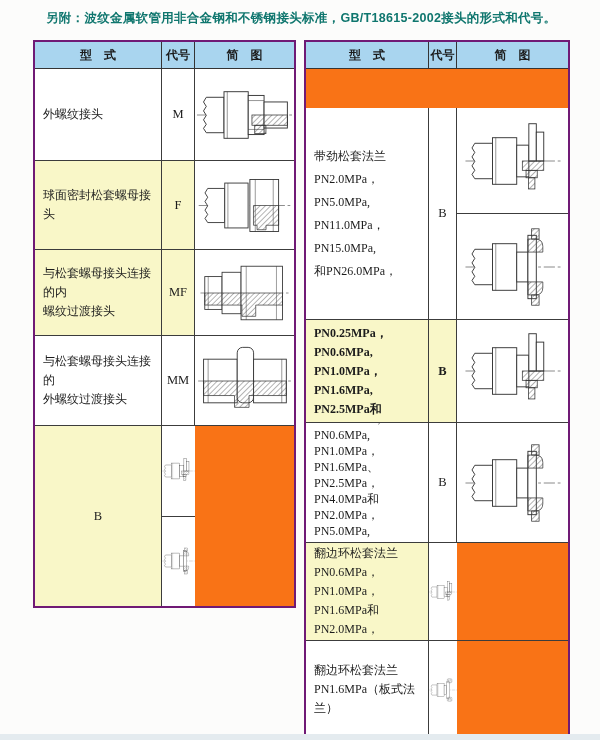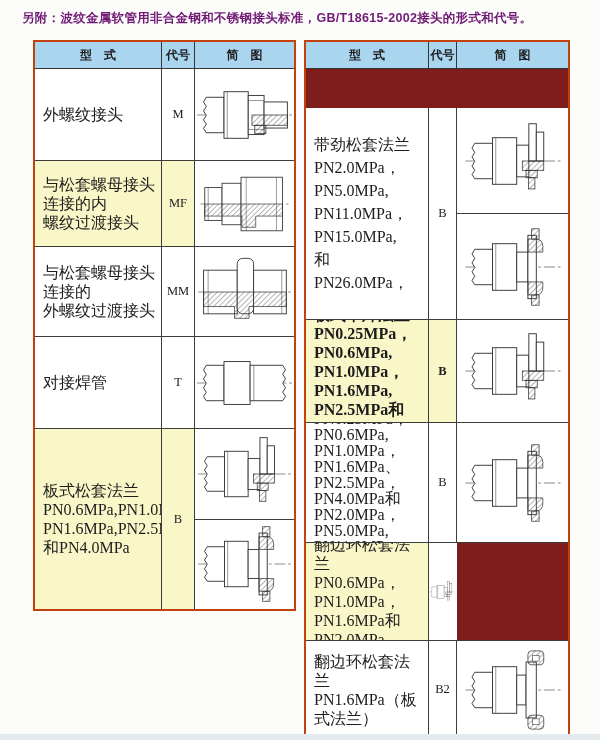--- a/index.html
+++ b/index.html
@@ -3,39 +3,39 @@
 <meta charset="utf-8">
 <style>
   html,body{margin:0;padding:0;}
   body{
     width:600px;height:740px;position:relative;overflow:hidden;
     background:#fcfcfb;
     font-family:"Liberation Serif","DejaVu Serif",serif;
     color:#1c1c1c;
   }
   .page-title{
-    position:absolute;left:22px;top:10px;
+    position:absolute;left:46px;top:10px;
     font-family:"Liberation Sans","DejaVu Sans",sans-serif;
-    font-weight:bold;font-size:12.5px;letter-spacing:0.3px;color:#701a75;
+    font-weight:bold;font-size:12.5px;letter-spacing:0.3px;color:#0f766e;
   }
-  .tbl{position:absolute;border:2px solid #c2410c;background:#7f1d1d;box-sizing:border-box;}
+  .tbl{position:absolute;border:2px solid #701a75;background:#f97316;box-sizing:border-box;}
   .hdr{display:grid;height:26px;background:#a9d5ef;border-bottom:1.5px solid #343434;}
   .hc{
     display:flex;align-items:center;justify-content:center;
     font-weight:bold;font-size:12px;border-right:1px solid #343434;box-sizing:border-box;
   }
   .hc:last-child{border-right:none;}
   .row{display:grid;border-bottom:1px solid #3c3c3c;box-sizing:border-box;}
   .row.last{border-bottom:none;}
   .cell{
     border-right:1px solid #3c3c3c;display:flex;align-items:center;
     box-sizing:border-box;overflow:hidden;background:#fff;
   }
   .cell:last-child{border-right:none;}
-  .type-cell{padding:4px 5px 4px 8px;font-size:16px;line-height:19px;white-space:pre-line;}
+  .type-cell{padding:4px 5px 4px 8px;font-size:12px;line-height:19px;white-space:pre-line;}
   .code-cell{justify-content:center;font-size:12.5px;}
   .diagram-cell{flex-direction:column;align-items:stretch;padding:0;}
   .sub{flex:1;display:flex;align-items:center;justify-content:center;background:#fff;}
   .sub.sb{border-bottom:1px solid #3c3c3c;}
   .hl{background:#f9f7c8;}
   .bottom-edge{position:absolute;left:0;bottom:0;width:600px;height:6px;background:#e4ebef;}
 </style>
 </head>
 <body>
 
@@ -65,20 +65,43 @@
               <rect x="56" y="23" width="17" height="42" fill="#fff" stroke="#333"></rect>
               <line x1="56" y1="28.5" x2="73" y2="28.5" stroke="#333" stroke-width="0.55"></line>
               <line x1="56" y1="59.5" x2="73" y2="59.5" stroke="#333" stroke-width="0.55"></line>
               <rect x="73" y="30" width="25" height="28" fill="#fff" stroke="#333"></rect>
               <rect x="60" y="44" width="38" height="11" fill="url(#hp1)" stroke="#333" stroke-width="0.8"></rect>
               <rect x="63" y="55" width="12" height="9" fill="url(#hp1)" stroke="#333" stroke-width="0.8"></rect>
             </svg>
           </div>
         </div>
       </div>
+      <div class="row" style="grid-template-columns: 127px 33px 1fr; height: 89px;">
+        <div class="cell type-cell hl">球面密封松套螺母接头</div>
+        <div class="cell code-cell hl">F</div>
+        <div class="cell diagram-cell">
+          <div class="sub">
+            <svg viewBox="0 0 104 88" width="100" height="79" preserveAspectRatio="xMidYMid meet">
+              <defs>
+                <pattern id="hp2" width="4.2" height="4.2" patternUnits="userSpaceOnUse" patternTransform="rotate(45)">
+                  <line x1="0" y1="0" x2="0" y2="4.2" stroke="#474747" stroke-width="0.9"></line>
+                </pattern>
+              </defs>
+              <line x1="1" y1="44" x2="103" y2="44" stroke="#4a4a4a" stroke-width="0.7" stroke-dasharray="12 3 3 3"></line>
+              <path d="M30 25 H11 L8 30 11 34.8 8 39.6 11 44.4 8 49.2 11 54 8 58.4 11 63 H30 Z" fill="#fff" stroke="#333" stroke-width="1"></path>
+              <rect x="30" y="19" width="26" height="50" fill="#fff" stroke="#333" stroke-width="1"></rect>
+              <line x1="33.5" y1="19" x2="33.5" y2="69" stroke="#333" stroke-width="0.55"></line>
+              <rect x="58" y="15" width="32" height="58" fill="#fff" stroke="#333"></rect>
+              <line x1="64" y1="15" x2="64" y2="73" stroke="#333" stroke-width="0.55"></line>
+              <line x1="84" y1="15" x2="84" y2="73" stroke="#333" stroke-width="0.55"></line>
+              <path d="M62 44 H90 V66 H76 V71 H66 V66 H62 Z" fill="url(#hp2)" stroke="#333" stroke-width="0.8"></path>
+            </svg>
+          </div>
+        </div>
+      </div>
       <div class="row" style="grid-template-columns: 127px 33px 1fr; height: 86px;">
         <div class="cell type-cell hl">与松套螺母接头连接的内
 螺纹过渡接头</div>
         <div class="cell code-cell hl">MF</div>
         <div class="cell diagram-cell">
           <div class="sub">
             <svg viewBox="0 0 104 88" width="100" height="76" preserveAspectRatio="xMidYMid meet">
               <defs>
                 <pattern id="hp4" width="4.2" height="4.2" patternUnits="userSpaceOnUse" patternTransform="rotate(45)">
                   <line x1="0" y1="0" x2="0" y2="4.2" stroke="#474747" stroke-width="0.9"></line>
@@ -112,45 +135,21 @@
               <rect x="7" y="20" width="37" height="48" fill="#fff" stroke="#333"></rect>
               <line x1="12" y1="20" x2="12" y2="68" stroke="#333" stroke-width="0.55"></line>
               <rect x="44" y="7" width="18" height="61" rx="6" fill="#fff" stroke="#333"></rect>
               <rect x="62" y="20" width="36" height="48" fill="#fff" stroke="#333"></rect>
               <line x1="93" y1="20" x2="93" y2="68" stroke="#333" stroke-width="0.55"></line>
               <path d="M7 44 H98 V60 H57 V73 H41 V60 H7 Z" fill="url(#hp3)" stroke="#333" stroke-width="0.8"></path>
             </svg>
           </div>
         </div>
       </div>
-      <div class="row" style="grid-template-columns: 127px 33px 1fr; height: 92px;">
-        <div class="cell type-cell">对接焊管</div>
-        <div class="cell code-cell">T</div>
-        <div class="cell diagram-cell">
-          <div class="sub">
-            <svg viewBox="0 0 104 88" width="100" height="82" preserveAspectRatio="xMidYMid meet">
-              <defs>
-                <pattern id="hp5" width="4.2" height="4.2" patternUnits="userSpaceOnUse" patternTransform="rotate(45)">
-                  <line x1="0" y1="0" x2="0" y2="4.2" stroke="#474747" stroke-width="0.9"></line>
-                </pattern>
-              </defs>
-              <line x1="1" y1="44" x2="103" y2="44" stroke="#4a4a4a" stroke-width="0.7" stroke-dasharray="12 3 3 3"></line>
-              <path d="M30 25 H11 L8 30 11 34.8 8 39.6 11 44.4 8 49.2 11 54 8 58.4 11 63 H30 Z" fill="#fff" stroke="#333" stroke-width="1"></path>
-              <rect x="30" y="21" width="28" height="46" fill="#fff" stroke="#333"></rect>
-              <path d="M58 25 H93 L96 29.8 93 34.6 96 39.4 93 44.2 96 49 93 53.8 96 58.4 93 63 H58 Z" fill="#fff" stroke="#333"></path>
-              <line x1="62" y1="25" x2="62" y2="63" stroke="#333" stroke-width="0.55"></line>
-            </svg>
-          </div>
-        </div>
-      </div>
       <div class="row last" style="grid-template-columns: 127px 33px 1fr; height: 180px;">
-        <div class="cell type-cell hl">板式松套法兰
-PN0.6MPa,PN1.0MPa,
-PN1.6MPa,PN2.5MPa,
-和PN4.0MPa</div>
         <div class="cell code-cell hl">B</div>
         <div class="cell diagram-cell">
           <div class="sub sb">
             <svg viewBox="0 0 104 88" width="100" height="80" preserveAspectRatio="xMidYMid meet">
               <defs>
                 <pattern id="hp6" width="4.2" height="4.2" patternUnits="userSpaceOnUse" patternTransform="rotate(45)">
                   <line x1="0" y1="0" x2="0" y2="4.2" stroke="#474747" stroke-width="0.9"></line>
                 </pattern>
               </defs>
               <line x1="1" y1="44" x2="103" y2="44" stroke="#4a4a4a" stroke-width="0.7" stroke-dasharray="12 3 3 3"></line>
@@ -320,21 +319,20 @@
               <rect x="62" y="44" width="23" height="10" fill="url(#hp12)" stroke="#333" stroke-width="0.8"></rect>
               <rect x="66" y="54" width="12" height="8" fill="url(#hp12)" stroke="#333" stroke-width="0.8"></rect>
               <rect x="68.5" y="62" width="7" height="12" fill="url(#hp12)" stroke="#333" stroke-width="0.8"></rect>
             </svg>
           </div>
         </div>
       </div>
       <div class="row last" style="grid-template-columns: 123px 28px 1fr; height: 97px;">
         <div class="cell type-cell">翻边环松套法兰
 PN1.6MPa（板式法兰）</div>
-        <div class="cell code-cell">B2</div>
         <div class="cell diagram-cell">
           <div class="sub">
             <svg viewBox="0 0 104 88" width="100" height="82" preserveAspectRatio="xMidYMid meet">
               <defs>
                 <pattern id="hp13" width="4.2" height="4.2" patternUnits="userSpaceOnUse" patternTransform="rotate(45)">
                   <line x1="0" y1="0" x2="0" y2="4.2" stroke="#474747" stroke-width="0.9"></line>
                 </pattern>
               </defs>
               <line x1="1" y1="44" x2="103" y2="44" stroke="#4a4a4a" stroke-width="0.7" stroke-dasharray="12 3 3 3"></line>
               <path d="M30 25 H11 L8 30 11 34.8 8 39.6 11 44.4 8 49.2 11 54 8 58.4 11 63 H30 Z" fill="#fff" stroke="#333" stroke-width="1"></path>

